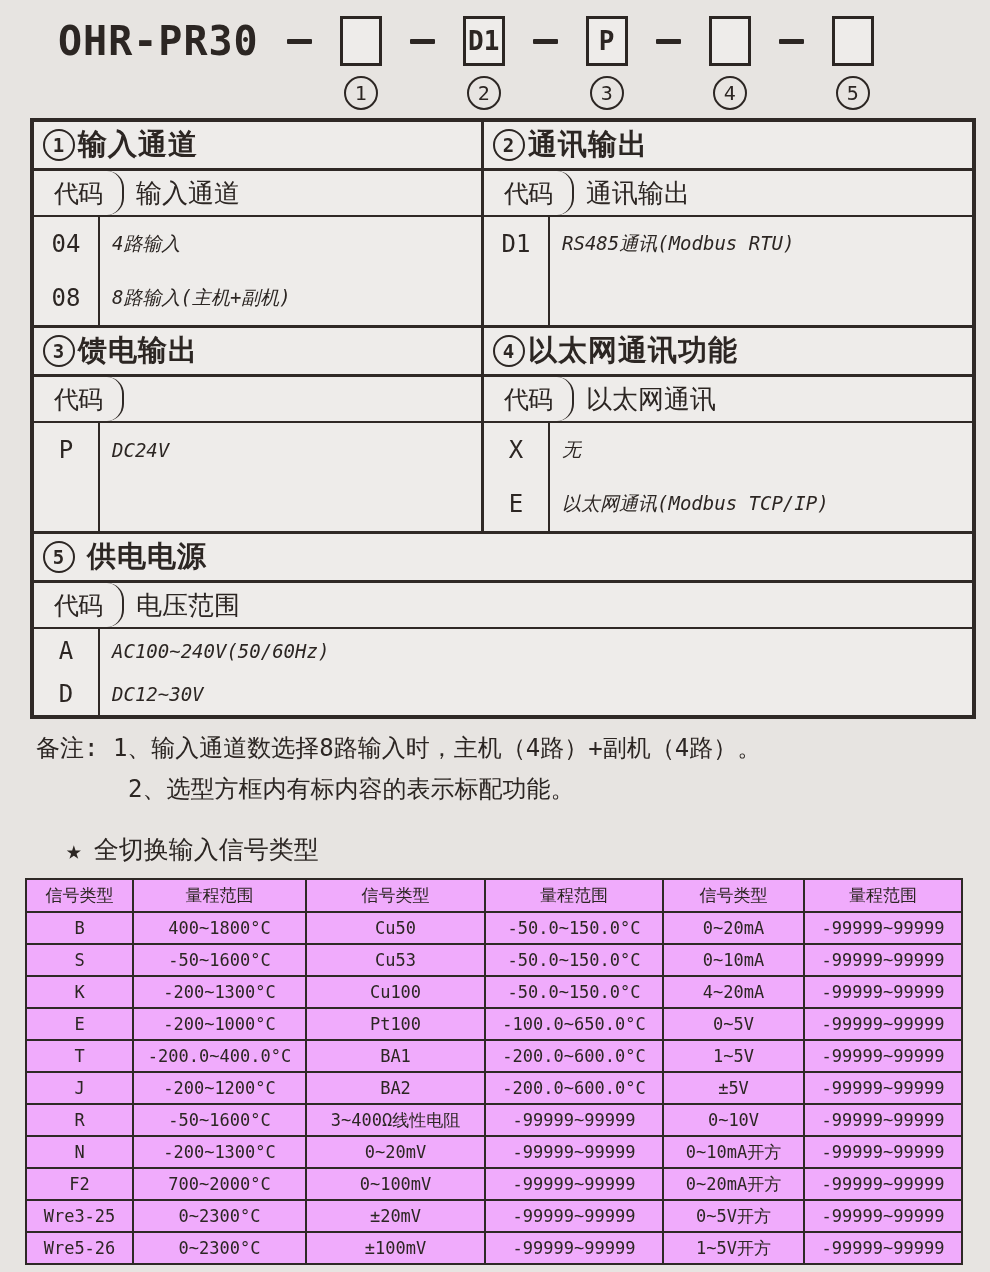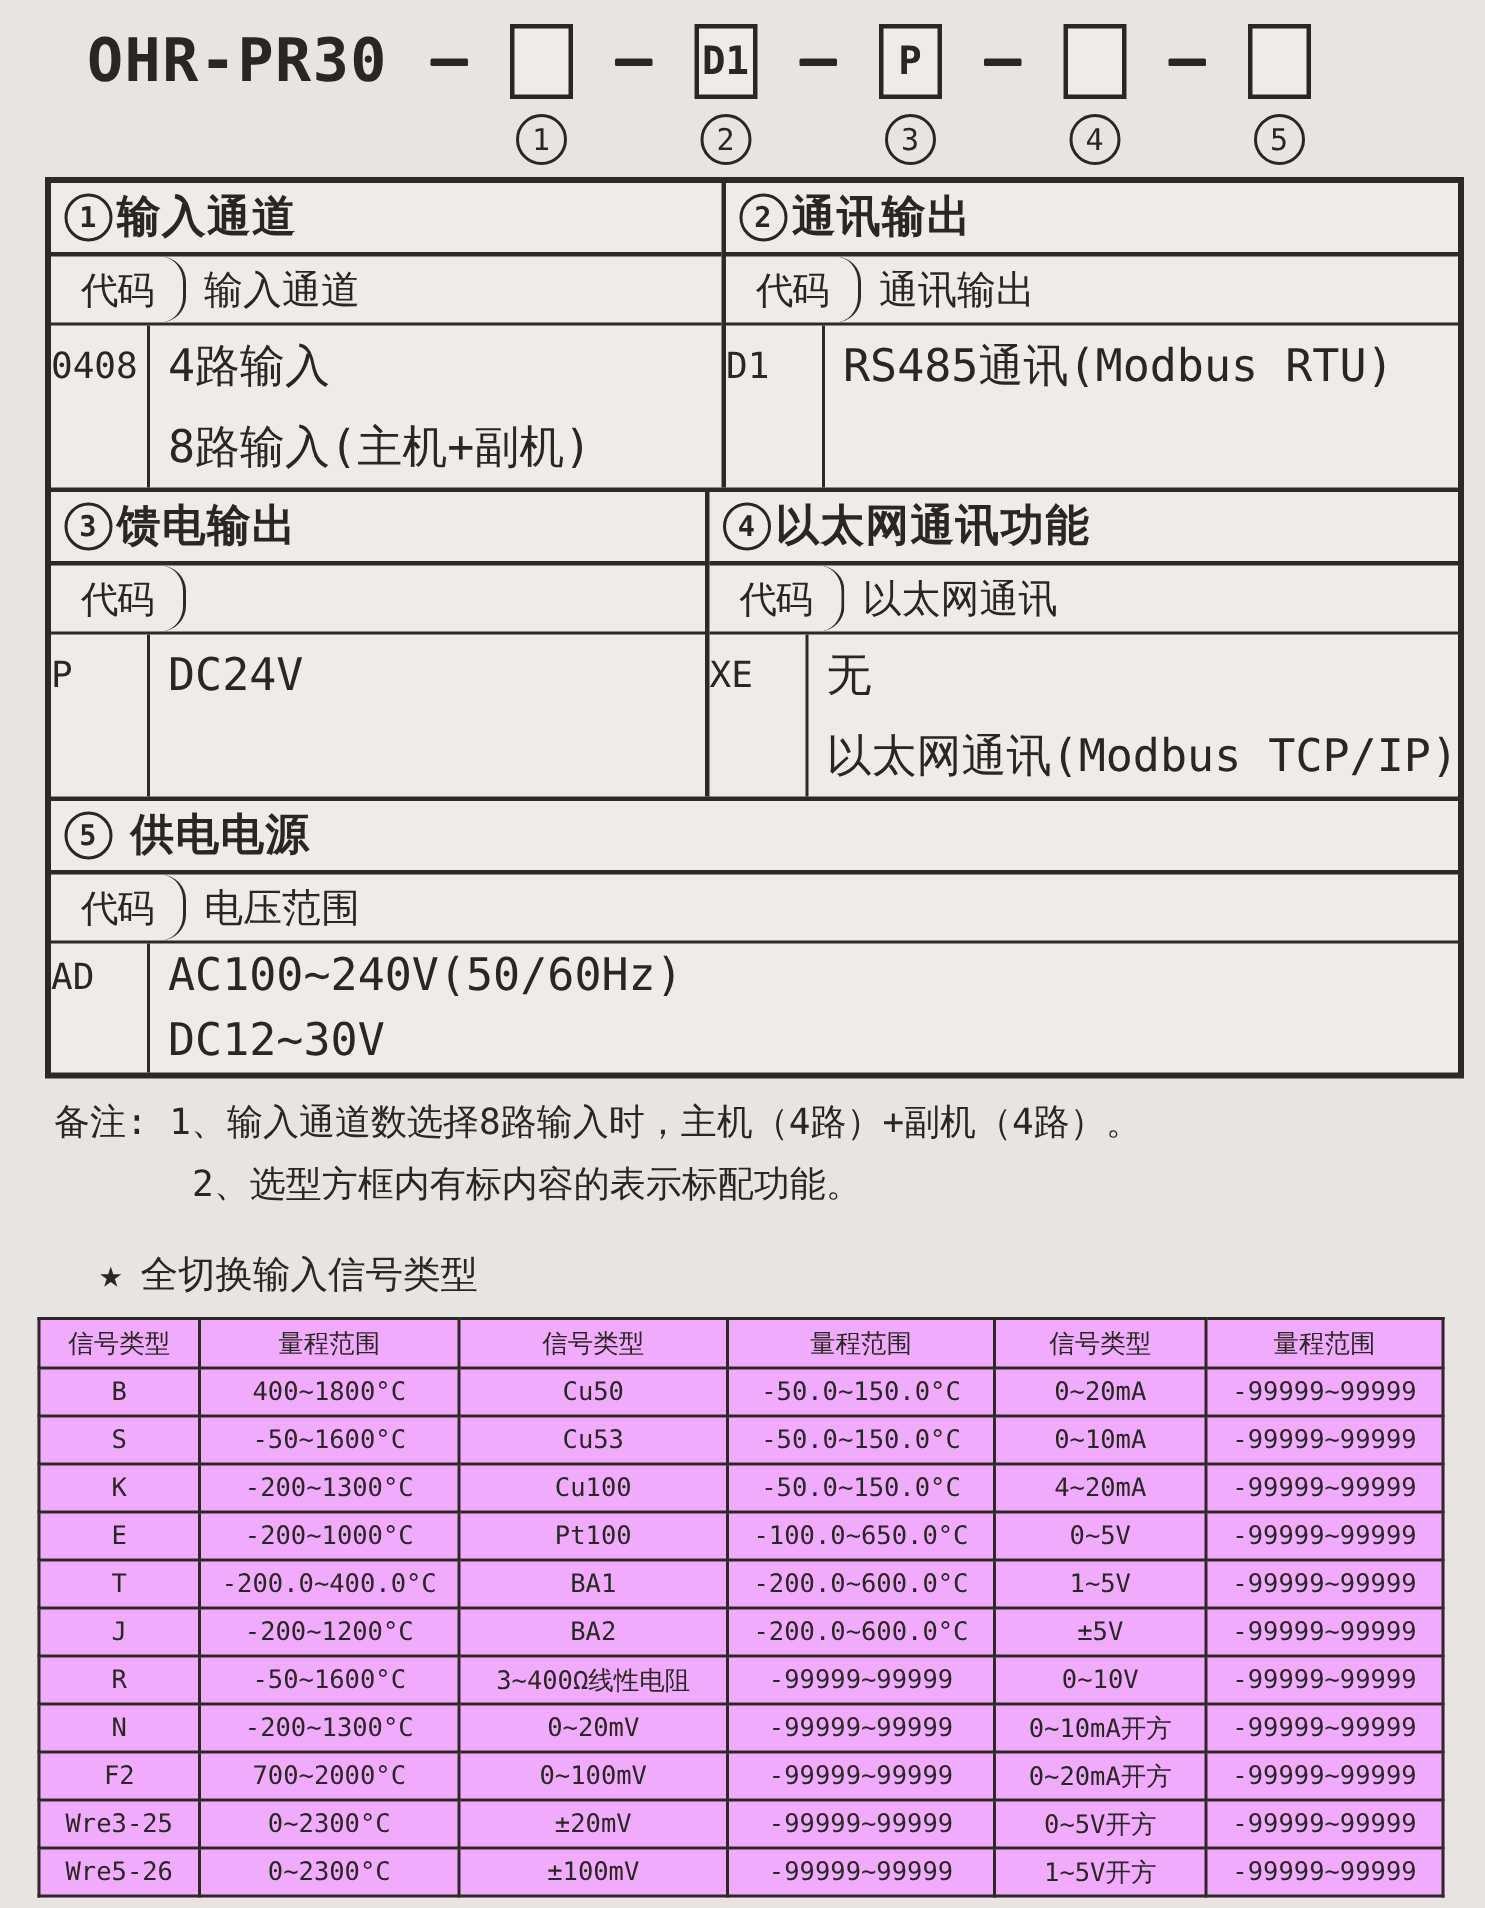--- a/index.html
+++ b/index.html
@@ -65,25 +65,25 @@
   .hdr{display:flex;height:44px;border-bottom:2px solid #2f2926;}
   .hdr .code-h{
     width:90px;border-right:2px solid #2f2926;box-sizing:border-box;
     display:flex;align-items:center;justify-content:center;
     font-size:25px;letter-spacing:-1px;border-radius:17px;
   }
   .hdr .desc-h{
     flex:1;display:flex;align-items:center;padding-left:12px;font-size:26px;
   }
   .data{display:flex;flex:1;}
-  .data .codes{width:66px;border-right:2px solid #2f2926;box-sizing:border-box;display:flex;flex-direction:row;}
+  .data .codes{width:66px;border-right:2px solid #2f2926;box-sizing:border-box;display:flex;flex-direction:column;}
   .data .descs{flex:1;display:flex;flex-direction:column;}
   .entry{height:54px;display:flex;align-items:center;flex:0 0 auto;}
   .codes .entry{justify-content:center;font-size:24px;}
-  .descs .entry{padding-left:12px;font-size:30px;white-space:nowrap;}
+  .descs .entry{padding-left:12px;font-size:19px;white-space:nowrap;font-style:italic;}
   .row-a .data{height:108px;}
   .row-b .data{height:112px;}
   .row-c .data{height:86px;}
   .row-c .entry{height:43px;}
   
   .notes{margin:12px 0 0 36px;font-size:24px;line-height:35px;}
   .notes .line1{white-space:nowrap;}
   .notes .line2{margin-left:92px;margin-top:6px;white-space:nowrap;}
   
   .star-line{margin:26px 0 0 66px;font-size:25px;display:flex;align-items:center;}

